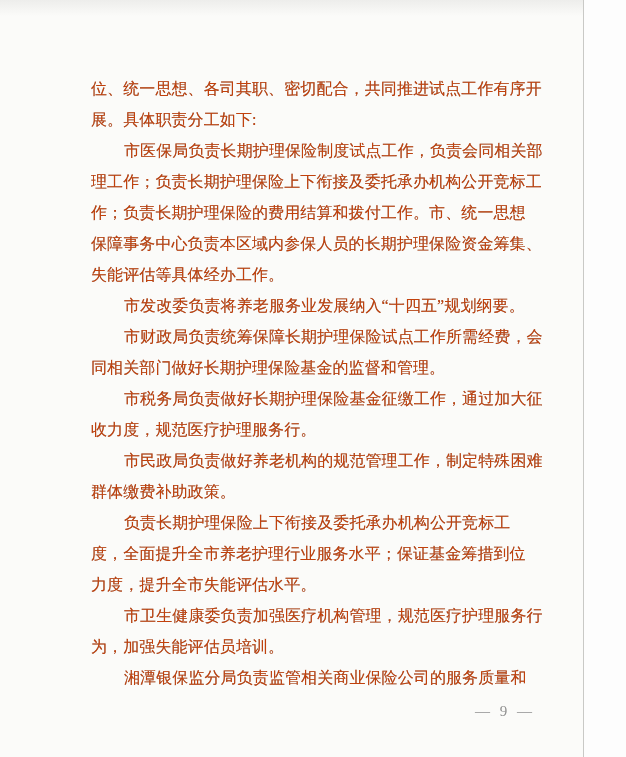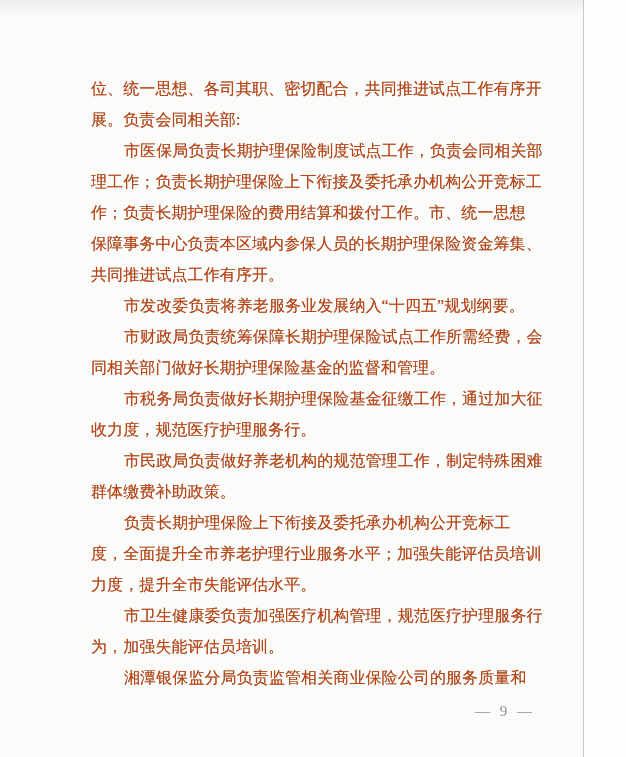--- a/index.html
+++ b/index.html
@@ -68,35 +68,35 @@
 <body>
 
 <div class="page">
 
   <div class="top-shade"></div>
   <div class="right-strip"></div>
   <div class="edge-line"></div>
 
   <div class="text-block">
     <div class="line">位、统一思想、各司其职、密切配合，共同推进试点工作有序开</div>
-    <div class="line">展。负责会同相关部:</div>
+    <div class="line">展。具体职责分工如下:</div>
     <div class="line indent">市医保局负责长期护理保险制度试点工作，负责会同相关部</div>
     <div class="line">理工作；负责长期护理保险上下衔接及委托承办机构公开竞标工</div>
     <div class="line">作；负责长期护理保险的费用结算和拨付工作。市、统一思想</div>
     <div class="line">保障事务中心负责本区域内参保人员的长期护理保险资金筹集、</div>
-    <div class="line">共同推进试点工作有序开。</div>
+    <div class="line">失能评估等具体经办工作。</div>
     <div class="line indent">市发改委负责将养老服务业发展纳入“十四五”规划纲要。</div>
     <div class="line indent">市财政局负责统筹保障长期护理保险试点工作所需经费，会</div>
     <div class="line">同相关部门做好长期护理保险基金的监督和管理。</div>
     <div class="line indent">市税务局负责做好长期护理保险基金征缴工作，通过加大征</div>
     <div class="line">收力度，规范医疗护理服务行。</div>
     <div class="line indent">市民政局负责做好养老机构的规范管理工作，制定特殊困难</div>
     <div class="line">群体缴费补助政策。</div>
     <div class="line indent">负责长期护理保险上下衔接及委托承办机构公开竞标工</div>
-    <div class="line">度，全面提升全市养老护理行业服务水平；加强失能评估员培训</div>
+    <div class="line">度，全面提升全市养老护理行业服务水平；保证基金筹措到位</div>
     <div class="line">力度，提升全市失能评估水平。</div>
     <div class="line indent">市卫生健康委负责加强医疗机构管理，规范医疗护理服务行</div>
     <div class="line">为，加强失能评估员培训。</div>
     <div class="line indent">湘潭银保监分局负责监管相关商业保险公司的服务质量和</div>
   </div>
 
   <div class="page-number">— 9 —</div>
 
 </div>
 

